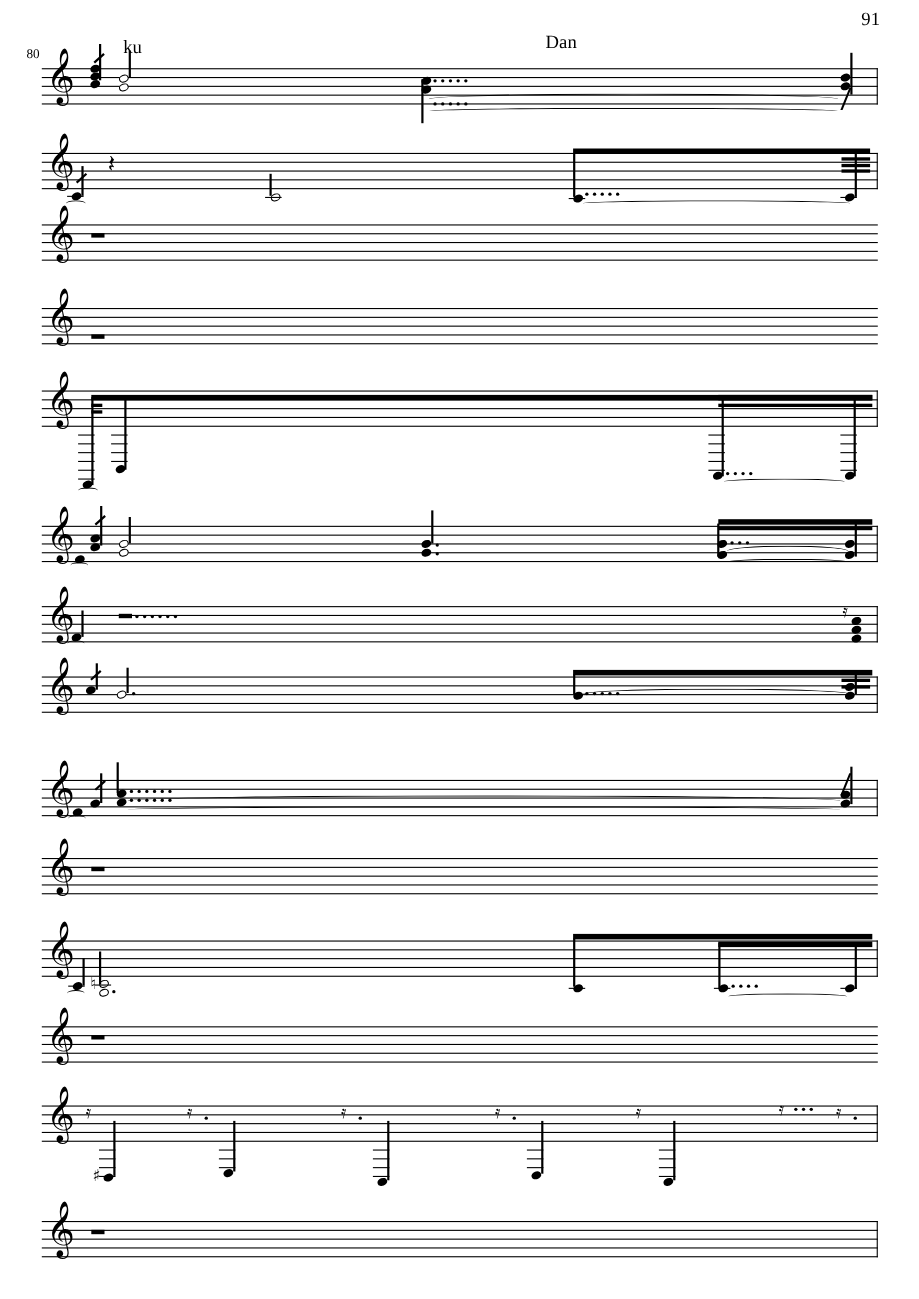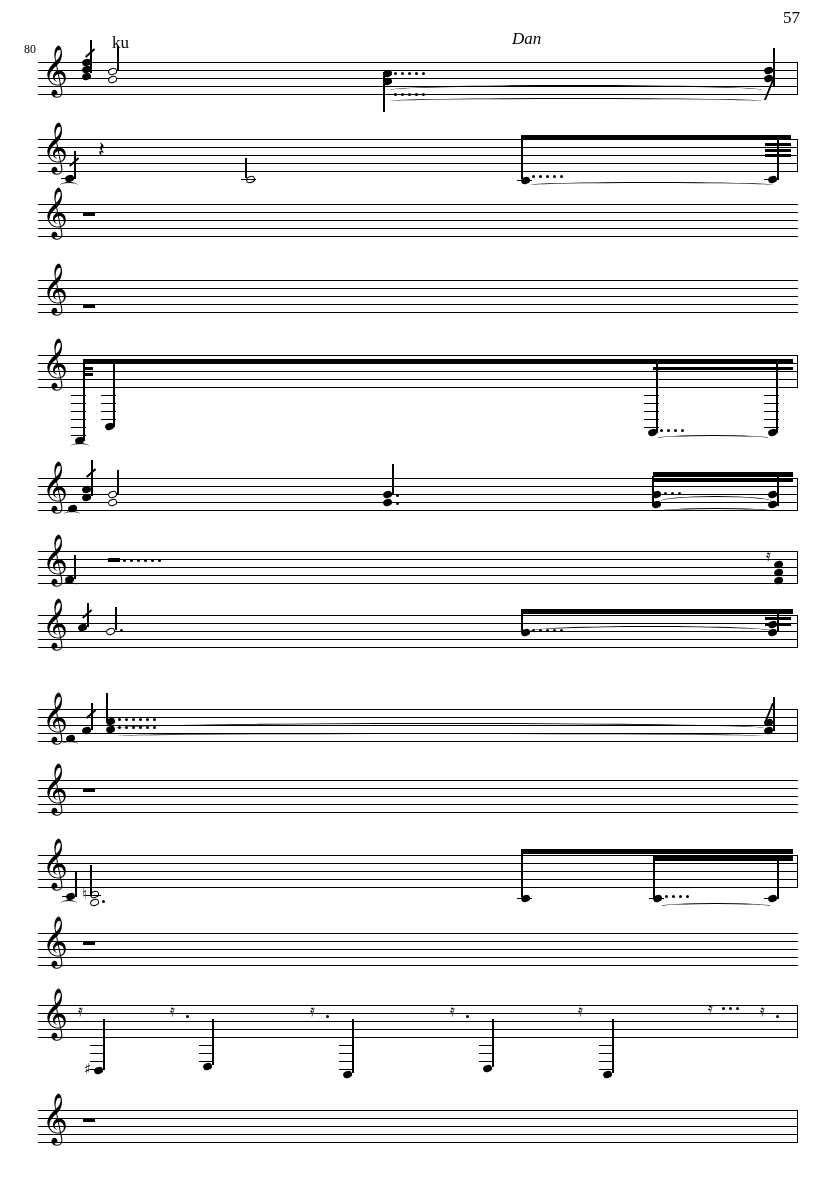--- a/index.html
+++ b/index.html
@@ -182,25 +182,25 @@
     font-size: 15px;
     font-family: "DejaVu Sans", sans-serif;
     line-height: 1;
   }
 </style>
 </head>
 <body>
 
 <div id="page">
 
-  <div class="page-number">57</div>
+  <div class="page-number">91</div>
   <div class="measure-number" style="left:24px; top:42px;">80</div>
 
   <div class="lyric" style="left:112px; top:33px;">ku</div>
-  <div class="lyric" style="left:512px; top:29px;font-style:italic;">Dan</div>
+  <div class="lyric" style="left:496px; top:29px;">Dan</div>
 
   <div class="system" style="top:62px;">
     <div class="staff">
       <div class="line l0"></div>
         <div class="line l1"></div>
         <div class="line l2"></div>
         <div class="line l3"></div>
         <div class="line l4"></div>
       <div class="barline right"></div>
       <div class="clef" style="left:4px; top:-14px;">𝄞</div>

